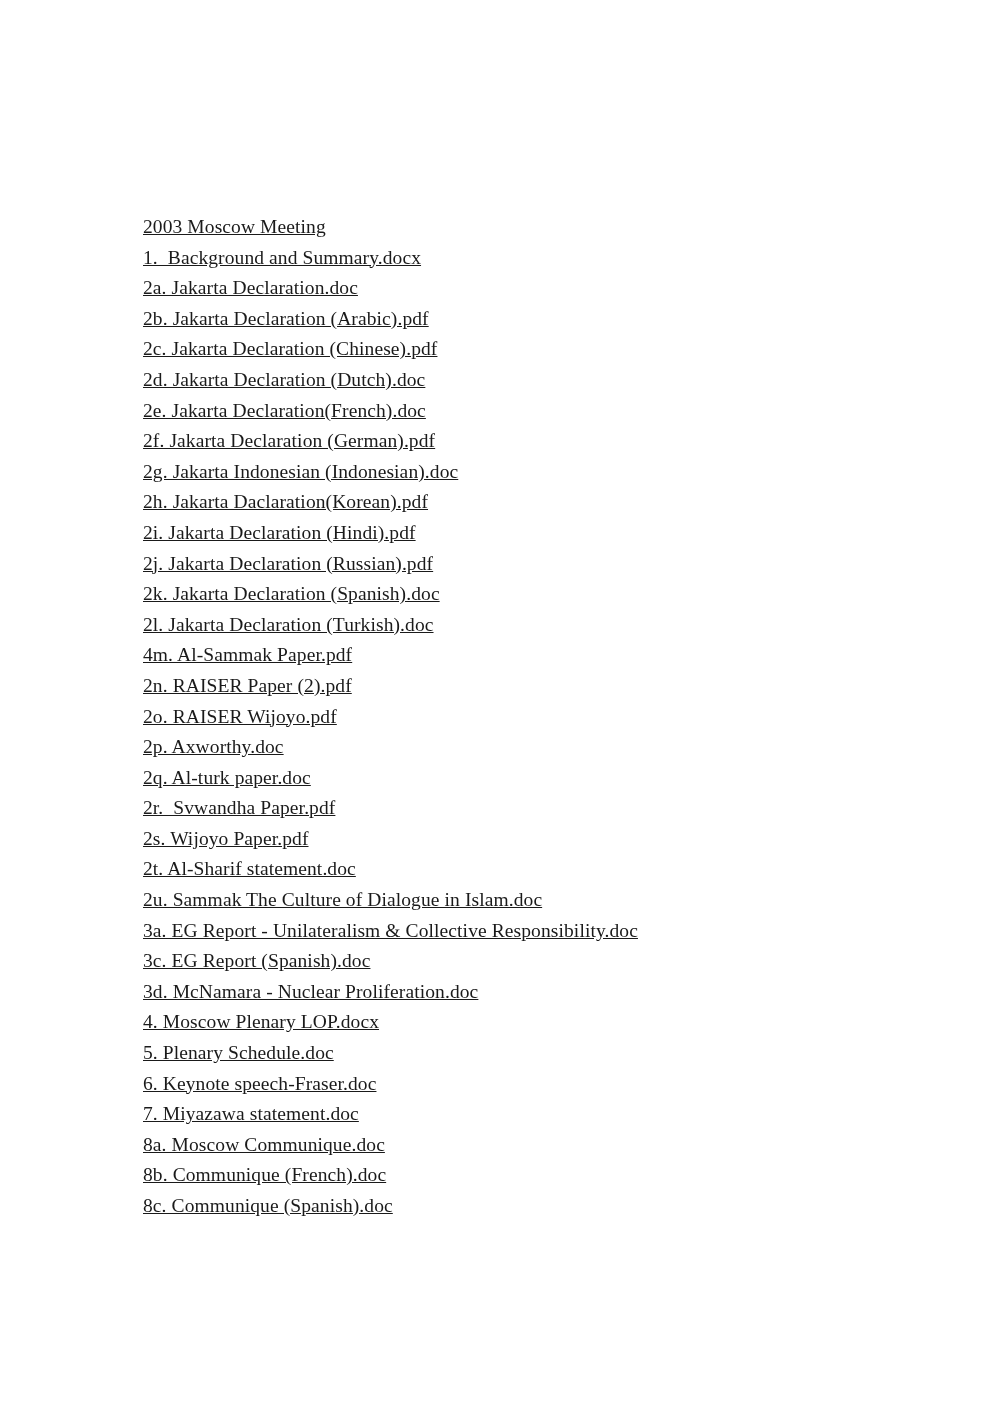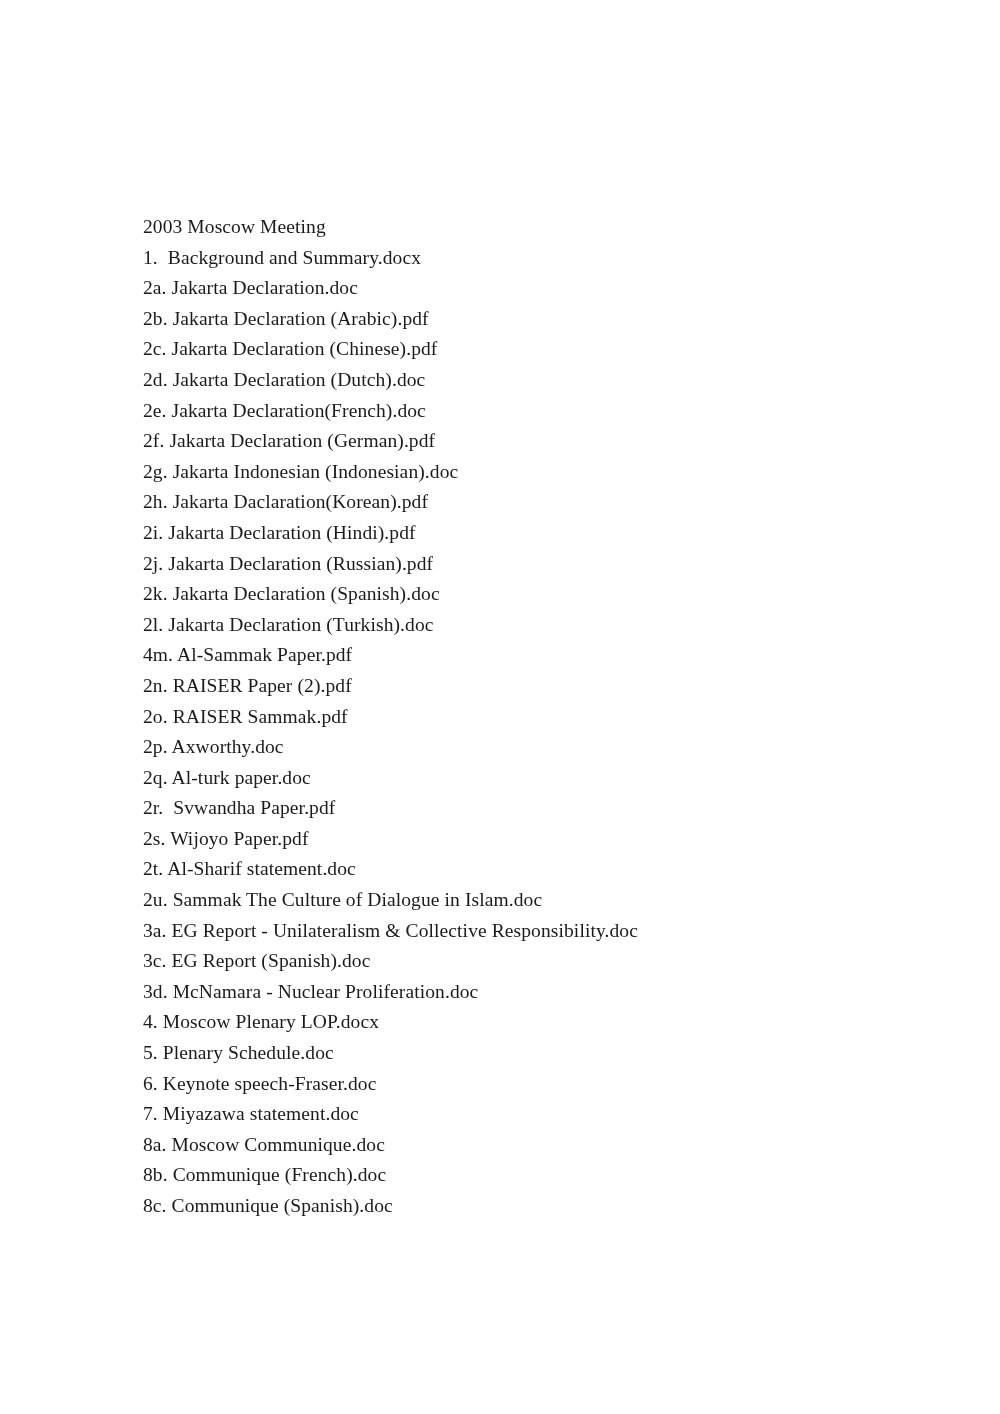--- a/index.html
+++ b/index.html
@@ -23,20 +23,21 @@
     top: 0;
     width: 1000px;
     height: 1414px;
     background: #ffffff;
   }
   .doc-body {
     position: absolute;
     left: 143px;
     top: 212px;
     width: 780px;
+    text-decoration: underline;
   }
   .doc-line {
     font-size: 19.5px;
     line-height: 30.6px;
     letter-spacing: 0.1px;
     white-space: pre;
     color: #1a1a1a;
     margin: 0;
     padding: 0;
   }
@@ -55,21 +56,21 @@
     <div class="doc-line">2e. Jakarta Declaration(French).doc</div>
     <div class="doc-line">2f. Jakarta Declaration (German).pdf</div>
     <div class="doc-line">2g. Jakarta Indonesian (Indonesian).doc</div>
     <div class="doc-line">2h. Jakarta Daclaration(Korean).pdf</div>
     <div class="doc-line">2i. Jakarta Declaration (Hindi).pdf</div>
     <div class="doc-line">2j. Jakarta Declaration (Russian).pdf</div>
     <div class="doc-line">2k. Jakarta Declaration (Spanish).doc</div>
     <div class="doc-line">2l. Jakarta Declaration (Turkish).doc</div>
     <div class="doc-line">4m. Al-Sammak Paper.pdf</div>
     <div class="doc-line">2n. RAISER Paper (2).pdf</div>
-    <div class="doc-line">2o. RAISER Sammak.pdf</div>
+    <div class="doc-line">2o. RAISER Wijoyo.pdf</div>
     <div class="doc-line">2p. Axworthy.doc</div>
     <div class="doc-line">2q. Al-turk paper.doc</div>
     <div class="doc-line">2r.  Svwandha Paper.pdf</div>
     <div class="doc-line">2s. Wijoyo Paper.pdf</div>
     <div class="doc-line">2t. Al-Sharif statement.doc</div>
     <div class="doc-line">2u. Sammak The Culture of Dialogue in Islam.doc</div>
     <div class="doc-line">3a. EG Report - Unilateralism &amp; Collective Responsibility.doc</div>
     <div class="doc-line">3c. EG Report (Spanish).doc</div>
     <div class="doc-line">3d. McNamara - Nuclear Proliferation.doc</div>
     <div class="doc-line">4. Moscow Plenary LOP.docx</div>

